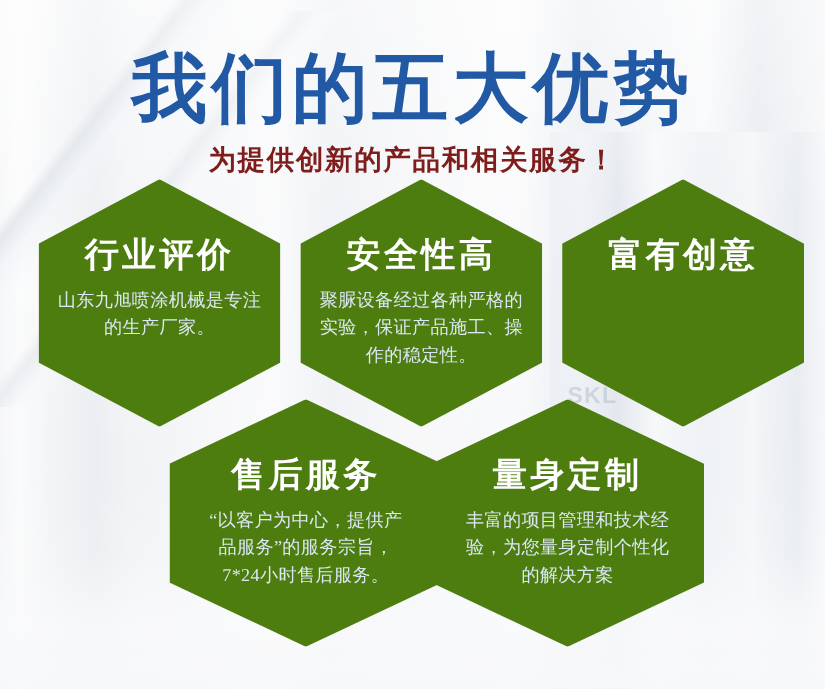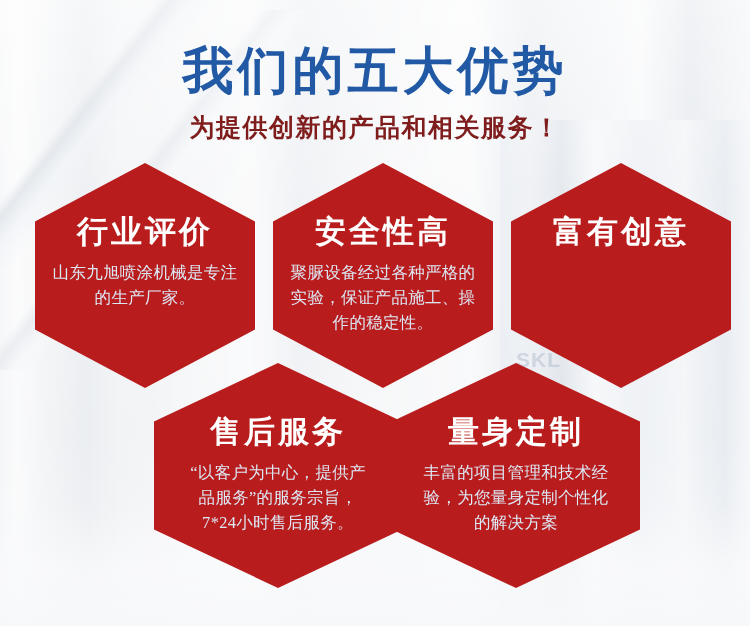--- a/index.html
+++ b/index.html
@@ -112,40 +112,40 @@
   .headings {
     position: absolute;
     left: 0; top: 0;
     width: 750px;
     text-align: center;
   }
   .title {
     margin: 0;
     padding-top: 45px;
     font-family: "Liberation Serif", "DejaVu Serif", serif;
-    font-size: 51px;
+    font-size: 69px;
     font-weight: bold;
     letter-spacing: 4px;
     line-height: 1.05;
     color: #2159a5;
   }
   .subtitle {
     margin: 0;
     padding-top: 12px;
     font-family: "Liberation Serif", "DejaVu Serif", serif;
     font-size: 25px;
     font-weight: bold;
     letter-spacing: 1.5px;
     color: #7f1d1d;
   }
 
   
   .hex {
     position: absolute;
-    background: #b91c1c;
+    background: #4d7c0f;
     -webkit-clip-path: polygon(50% 0%, 100% 26%, 100% 74%, 50% 100%, 0% 74%, 0% 26%);
     clip-path: polygon(50% 0%, 100% 26%, 100% 74%, 50% 100%, 0% 74%, 0% 26%);
     box-sizing: border-box;
     display: flex;
     flex-direction: column;
     align-items: center;
   }
   .hex-title {
     font-family: "Liberation Serif", "DejaVu Serif", serif;
     font-size: 31px;

